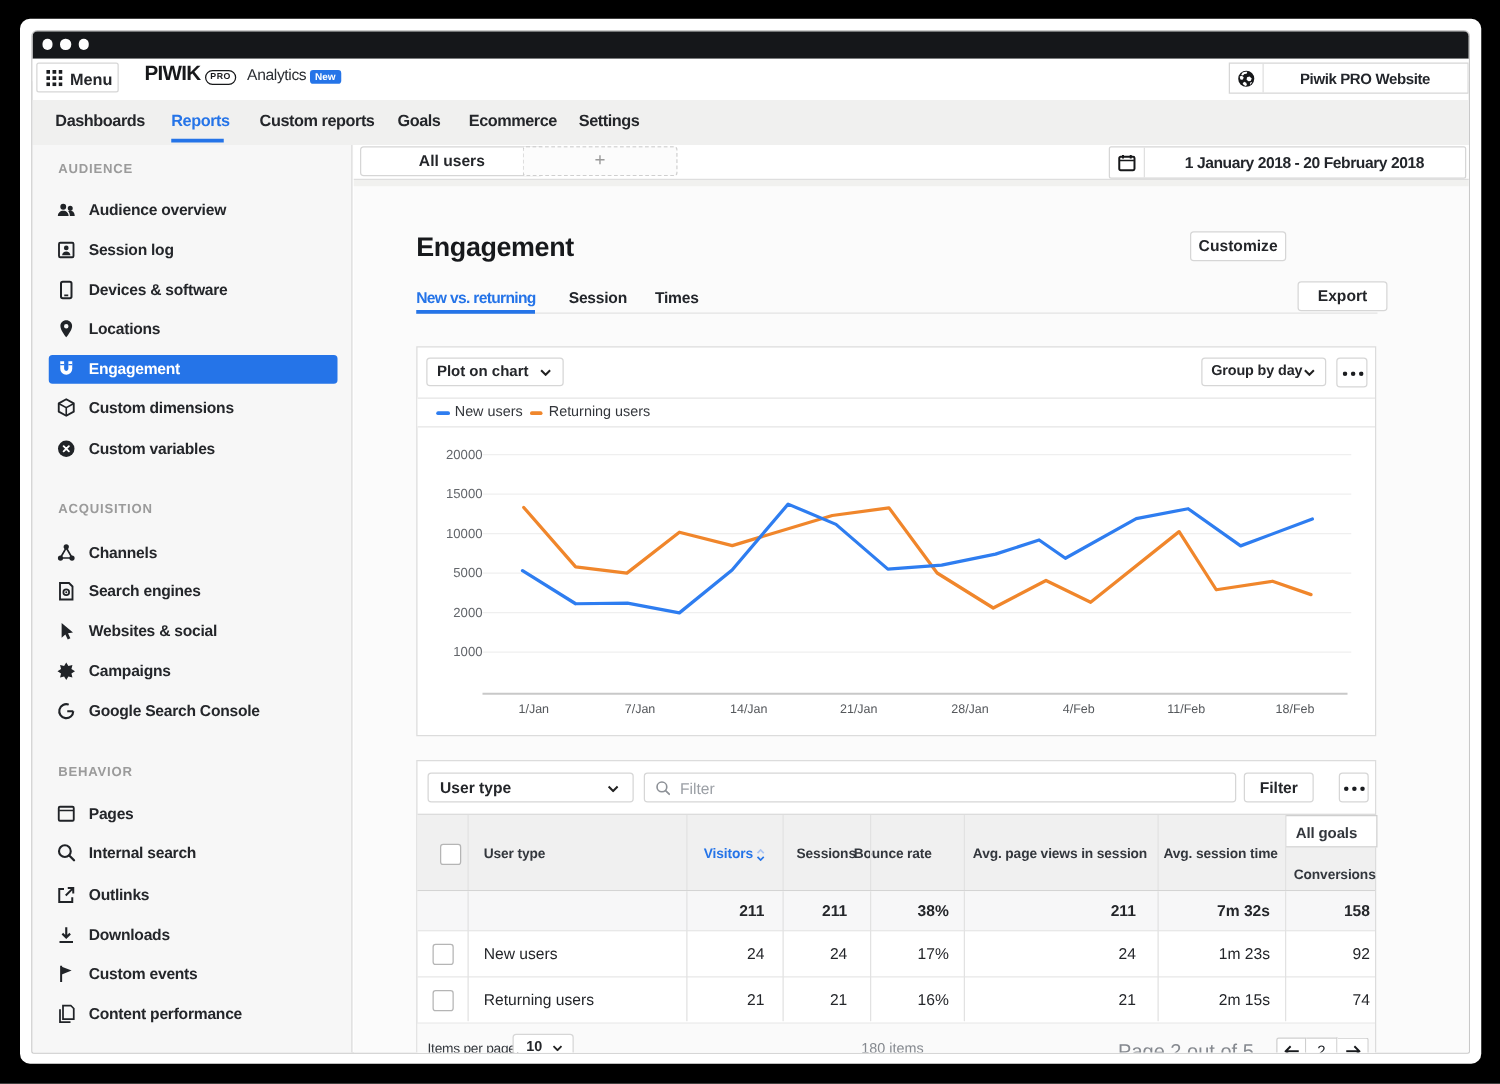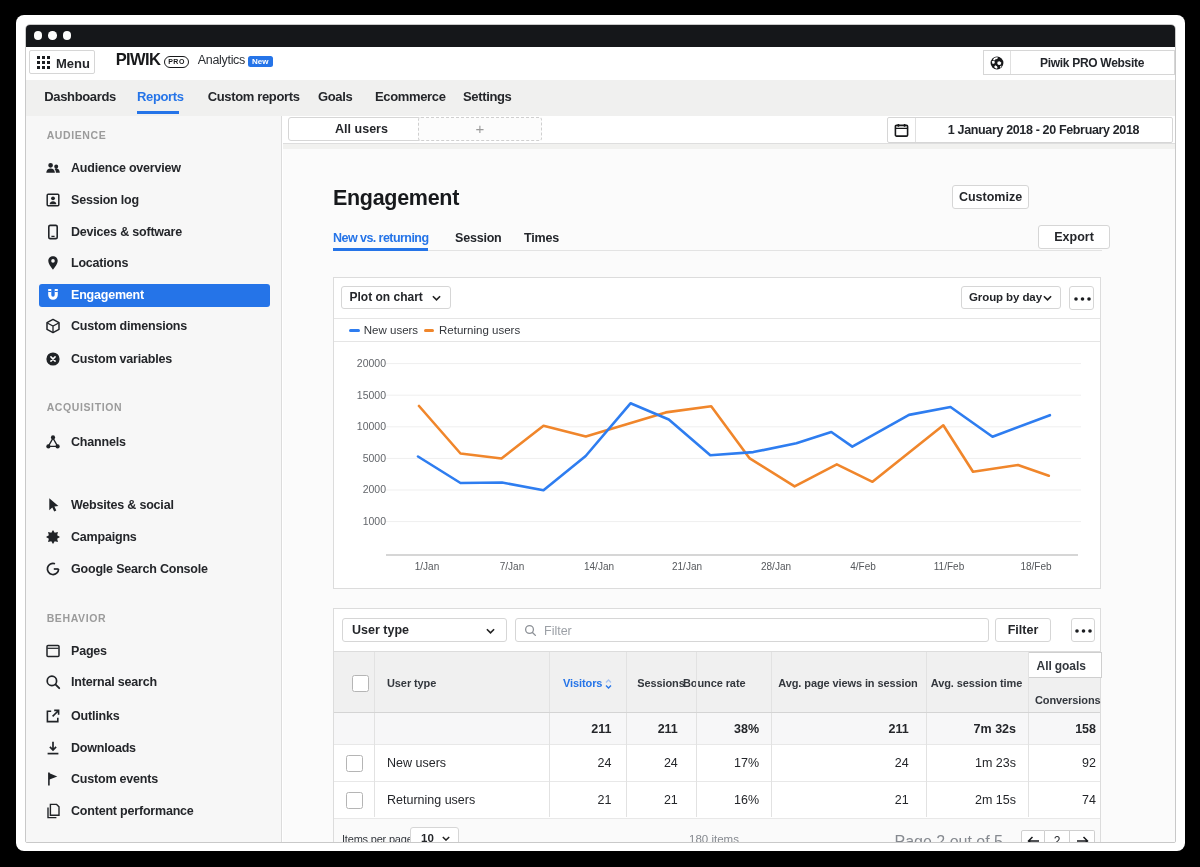--- a/index.html
+++ b/index.html
@@ -147,20 +147,28 @@
       <svg class="ic" viewBox="0 0 16 16">
             <g fill="#202327">
               <circle cx="8" cy="3.4" r="2.1"></circle>
               <circle cx="3.4" cy="12.4" r="2.1"></circle>
               <circle cx="12.6" cy="12.4" r="2.1"></circle>
             </g>
             <path d="M8 4.2 3.6 11.8M8 4.2l4.4 7.6M4.2 12.4h7.6" stroke="#202327" stroke-width="1.3" fill="none"></path>
           </svg>
       <div class="tx">Channels</div>
     </div>
+    <div class="sitem" style="top:345.3px;">
+      <svg class="ic" viewBox="0 0 16 16">
+            <path d="M3 1.4h7.2L13 4.2v10.4H3z" fill="none" stroke="#202327" stroke-width="1.5"></path>
+            <circle cx="8" cy="8.7" r="2.3" fill="none" stroke="#202327" stroke-width="1.4"></circle>
+            <circle cx="8" cy="8.7" r="0.8" fill="#202327"></circle>
+          </svg>
+      <div class="tx">Search engines</div>
+    </div>
     <div class="sitem" style="top:377.4px;">
       <svg class="ic" viewBox="0 0 16 16">
             <path d="M4.3 1.3v11.9l3-2.7 1.9 4 2.1-1-1.9-3.9 4-.6z" fill="#202327"></path>
           </svg>
       <div class="tx">Websites &amp; social</div>
     </div>
     <div class="sitem" style="top:408.9px;">
       <svg class="ic" viewBox="0 0 16 16">
             <path d="M15 8l-2.84 1.72.79 3.23-3.23-.79L8 15l-1.72-2.84-3.23.79.79-3.23L1 8l2.84-1.72-.79-3.23 3.23.79L8 1l1.72 2.84 3.23-.79-.79 3.23z" fill="#202327"></path>
           </svg>

